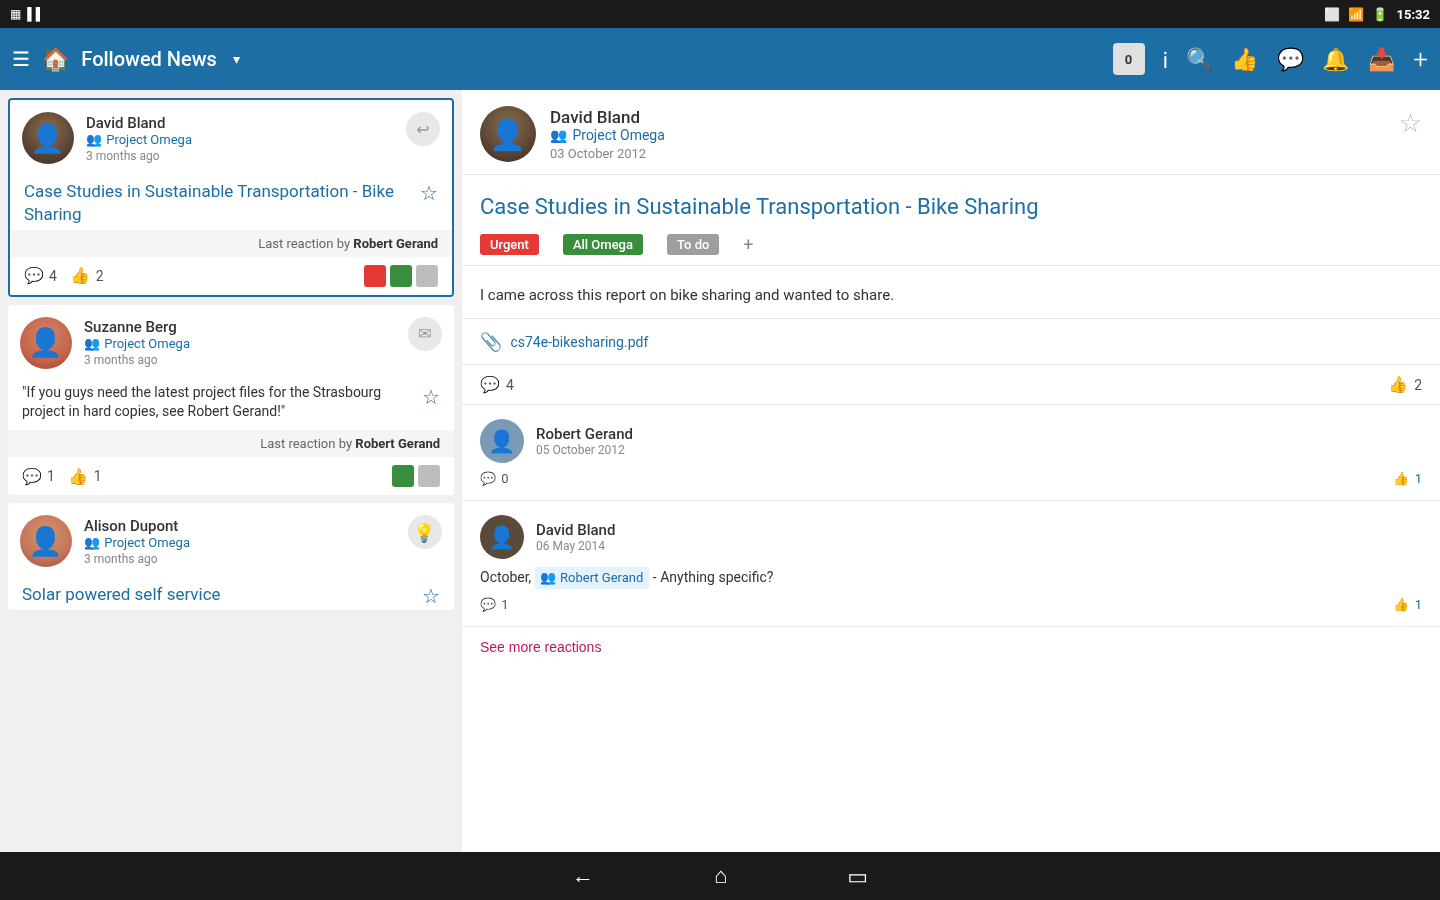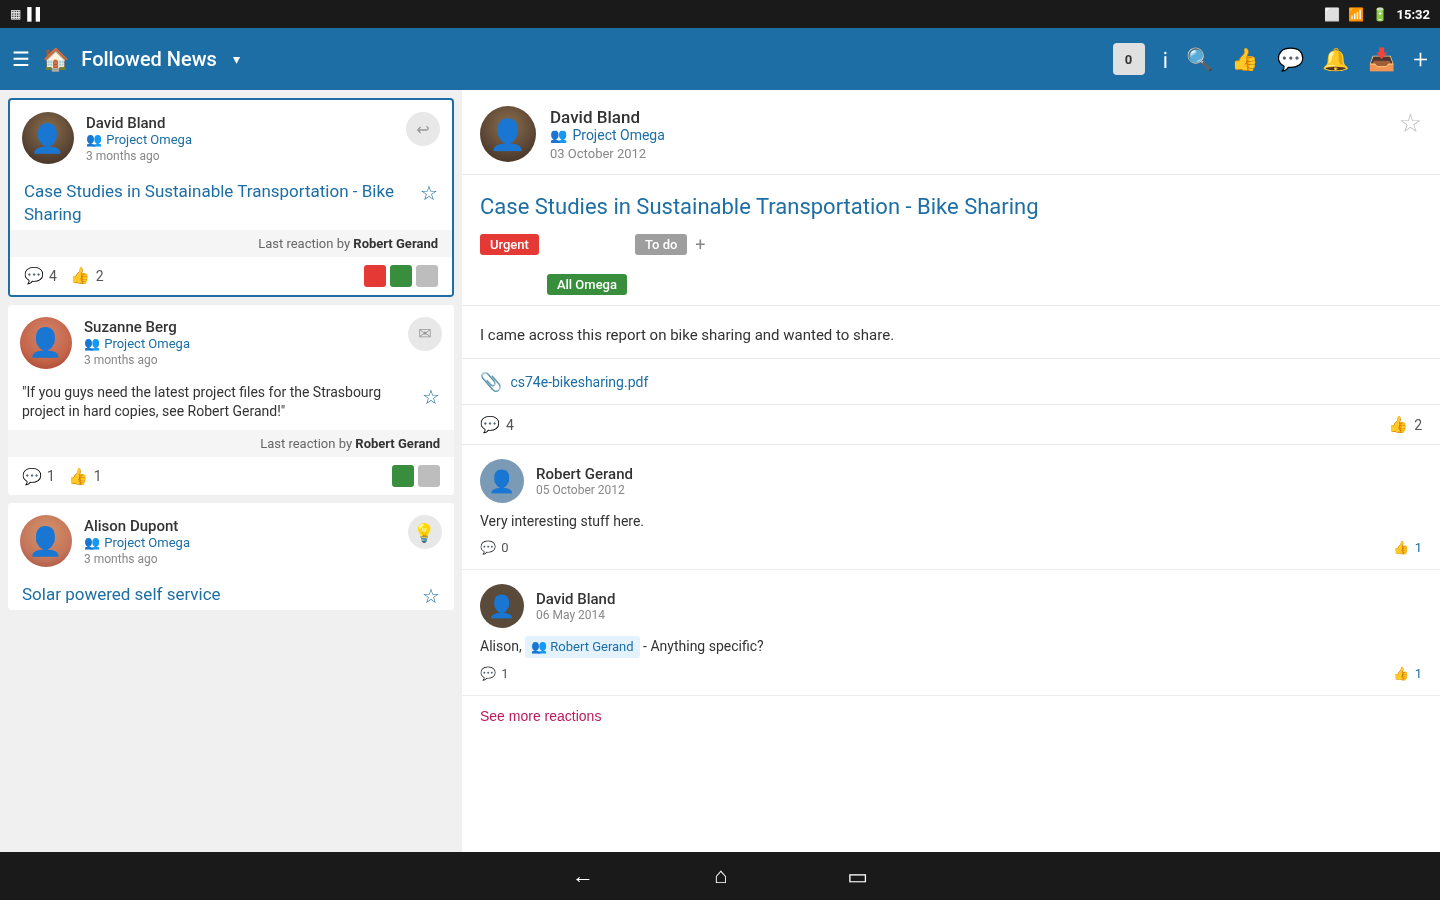--- a/index.html
+++ b/index.html
@@ -169,30 +169,30 @@
       padding: 18px 18px 10px 18px;
       border-bottom: 1px solid #e8e8e8;
     }
     .post-title {
       font-size: 22px;
       color: #1c6ea4;
       font-weight: 400;
       line-height: 1.3;
       margin-bottom: 12px;
     }
-    .post-tags { display: flex; gap: 8px; align-items: flex-start; }
+    .post-tags { display: flex; gap: 24px; align-items: flex-end; }
     .tag {
       padding: 3px 10px;
       border-radius: 3px;
       font-size: 13px;
       color: white;
       font-weight: 500;
     }
     .tag-urgent { background: #e53935; }
-    .tag-omega { background: #388e3c; margin-top: 40px; }
+    .tag-omega { background: #388e3c; }
     .tag-todo { background: #9e9e9e; }
     .tag-add { color: #888; font-size: 18px; cursor: pointer; background: none; border: none; }
 
     .post-body {
       padding: 18px 18px 12px 18px;
       font-size: 15px;
       color: #333;
       line-height: 1.5;
       border-bottom: 1px solid #e8e8e8;
     }
@@ -476,23 +476,20 @@
     <div class="comment">
       <div class="comment-header">
         <div class="comment-avatar comment-avatar-robert">
           <span style="font-size:22px;">👤</span>
         </div>
         <div class="comment-meta">
           <div class="comment-name">Robert Gerand</div>
           <div class="comment-date">05 October 2012</div>
         </div>
       </div>
-      <div class="comment-body">
-        <span>Very interesting stuff here.</span>
-      </div>
       <div class="comment-footer">
         <div class="comment-stat">
           <span>💬</span>
           <span>0</span>
         </div>
         <div class="comment-like">
           <span>👍</span>
           <span>1</span>
         </div>
       </div>
@@ -502,21 +499,21 @@
       <div class="comment-header">
         <div class="comment-avatar comment-avatar-david">
           <span style="font-size:22px;">👤</span>
         </div>
         <div class="comment-meta">
           <div class="comment-name">David Bland</div>
           <div class="comment-date">06 May 2014</div>
         </div>
       </div>
       <div class="comment-body">
-        <span>Alison,</span>
+        <span>October,</span>
         <span class="comment-mention">
           <span>👥</span>
           <span>Robert Gerand</span>
         </span>
         <span>- Anything specific?</span>
       </div>
       <div class="comment-footer">
         <div class="comment-stat">
           <span>💬</span>
           <span>1</span>

